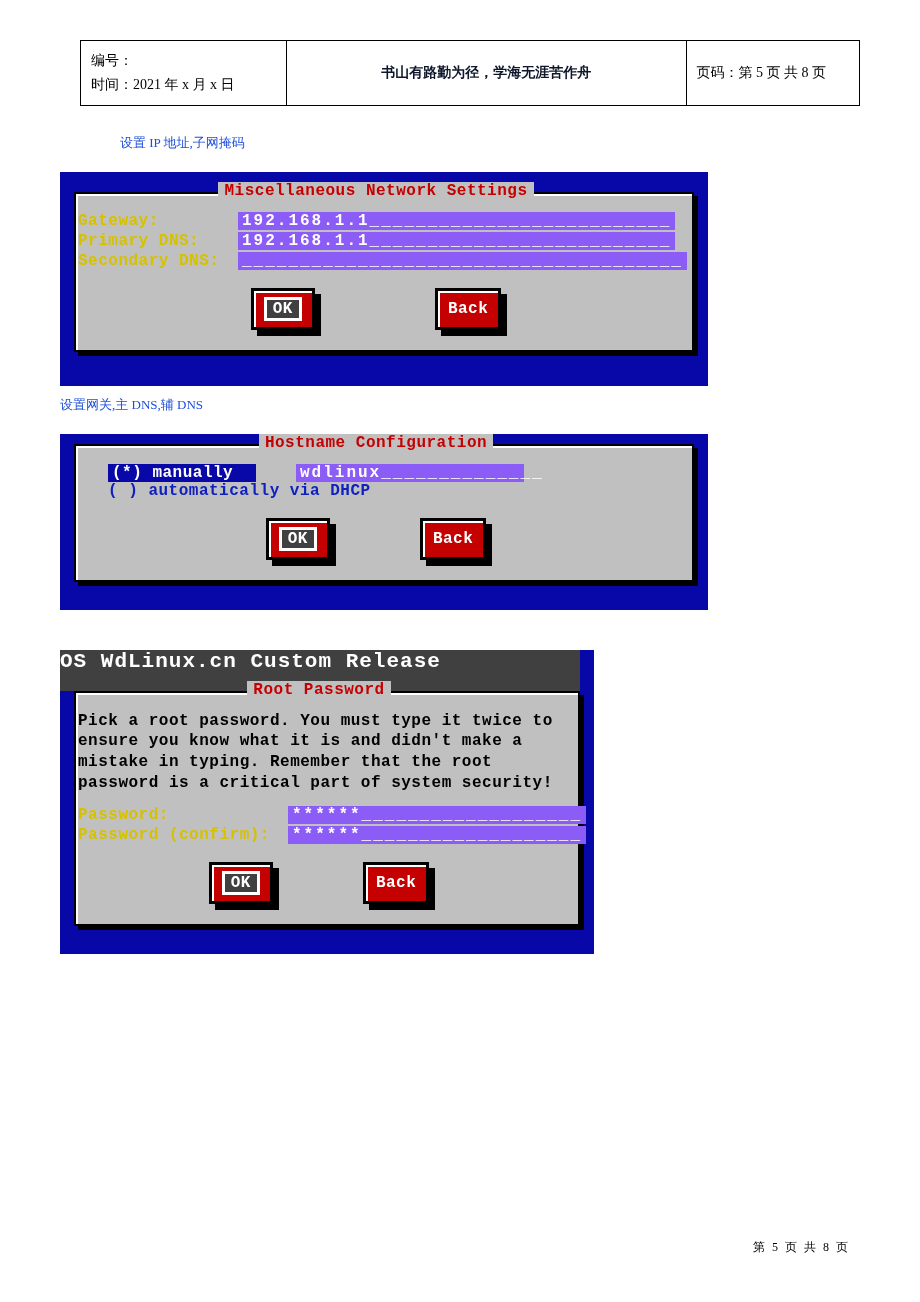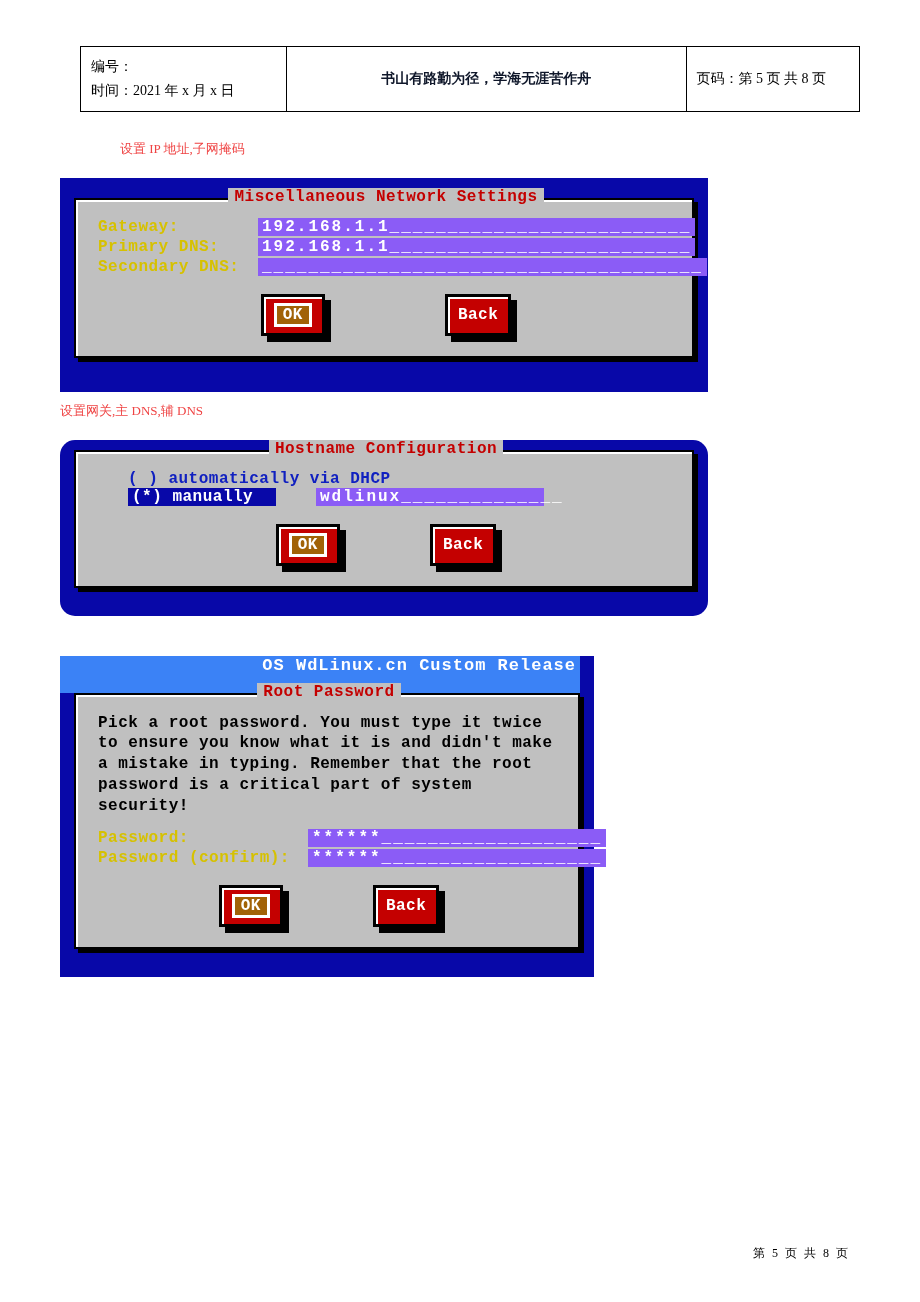--- a/index.html
+++ b/index.html
@@ -5,40 +5,39 @@
   body {
     margin: 0;
     font-family: "SimSun", serif;
     background: #fff;
     width: 920px;
   }
   .page {
     padding: 40px 60px 40px 60px;
     position: relative;
     min-height: 1200px;
-    margin-top: 6px;
   }
   table.header-table {
     border-collapse: collapse;
     width: 780px;
     margin-left: 20px;
     margin-bottom: 28px;
   }
   table.header-table td {
     border: 1px solid #000;
     padding: 8px 10px;
     font-size: 14px;
     vertical-align: middle;
   }
   .header-left { width: 170px; line-height: 1.7; }
   .header-mid  { width: 350px; text-align: center; color: #0f172a; font-size: 18px; font-weight: bold; }
   .header-right{ width: 140px; font-size: 14px; font-family: Liberation Serif, serif; }
   .caption {
     font-size: 13px;
-    color: #ef4444;
+    color: #1d4ed8;
     margin: 8px 0 20px 0;
   }
   .caption.indent { margin-left: 60px; }
 
   .tui-screen {
     font-family: "Courier New", monospace;
     font-weight: bold;
     font-size: 16px;
     background: #0808a8;
     color: #bfc3bf;
@@ -47,21 +46,21 @@
     letter-spacing: 0.5px;
     margin-bottom: 10px;
   }
   .tui-screen.narrow { width: 520px; margin-left: 0; }
   .tui-screen.xwide  { width: 620px; margin-left: 0; }
 
   .tui-panel {
     background: #c0c0c0;
     border: 2px solid #000;
     box-shadow: 4px 4px 0 #000, inset 2px 2px 0 #fff;
-    padding: 14px 18px 20px 22px;
+    padding: 14px 18px 20px 2px;
     color: #000;
   }
   .panel-title {
     text-align: center;
     margin-top: -26px;
     margin-bottom: 12px;
   }
   .panel-title span {
     background: #c0c0c0;
     color: #c40000;
@@ -98,33 +97,32 @@
     box-shadow: 6px 6px 0 #000, inset 2px 2px 0 #fff;
     display: inline-flex;
     align-items: center;
     justify-content: center;
     padding: 6px 10px;
     color: #fff;
     font-family: "Courier New", monospace;
     font-weight: bold;
   }
   .tui-btn .btn-inner {
-    background: #a16207;
+    background: #404040;
     border: 3px solid #fff;
     padding: 0 6px;
   }
   .os-title {
-    background: #3b82f6;
+    background: #404040;
     color: #fff;
     font-family: "Courier New", monospace;
     font-weight: bold;
-    font-size: 17px;
+    font-size: 21px;
     padding: 0 4px 18px 0;
     letter-spacing: 1px;
-    text-align: right;
   }
 
   .footer {
     position: absolute;
     bottom: 24px;
     right: 70px;
     font-size: 12px;
     letter-spacing: 2px;
   }
 
@@ -175,33 +173,33 @@
           </div>
         <div class="tui-btn">
             <span>Back</span>
           </div>
       </div>
     </div>
   </div>
 
   <div class="caption">设置网关,主 DNS,辅 DNS</div>
 
-  <div class="tui-screen xwide" style="padding:10px 14px 28px 14px;border-radius:15px;">
+  <div class="tui-screen xwide" style="padding:10px 14px 28px 14px;">
     <div class="tui-panel">
       <div class="panel-title"><span>Hostname Configuration</span></div>
-      <div class="radio-line" style="margin-left:30px;">
-        <span class="blue-text">( ) automatically via DHCP</span>
-      </div>
       <div class="radio-line" style="margin-left:30px;">
         <span class="radio-sel">
           <span class="lbl">(*) manually</span>
         </span>
         <span style="width:40px;"></span>
         <span class="field-value" style="flex:0 0 auto; width:220px;">wdlinux______________</span>
       </div>
+      <div class="radio-line" style="margin-left:30px;">
+        <span class="blue-text">( ) automatically via DHCP</span>
+      </div>
       <div class="btn-row tight">
         <div class="tui-btn">
             <span class="btn-inner">OK</span>
           </div>
         <div class="tui-btn">
             <span>Back</span>
           </div>
       </div>
     </div>
   </div>

